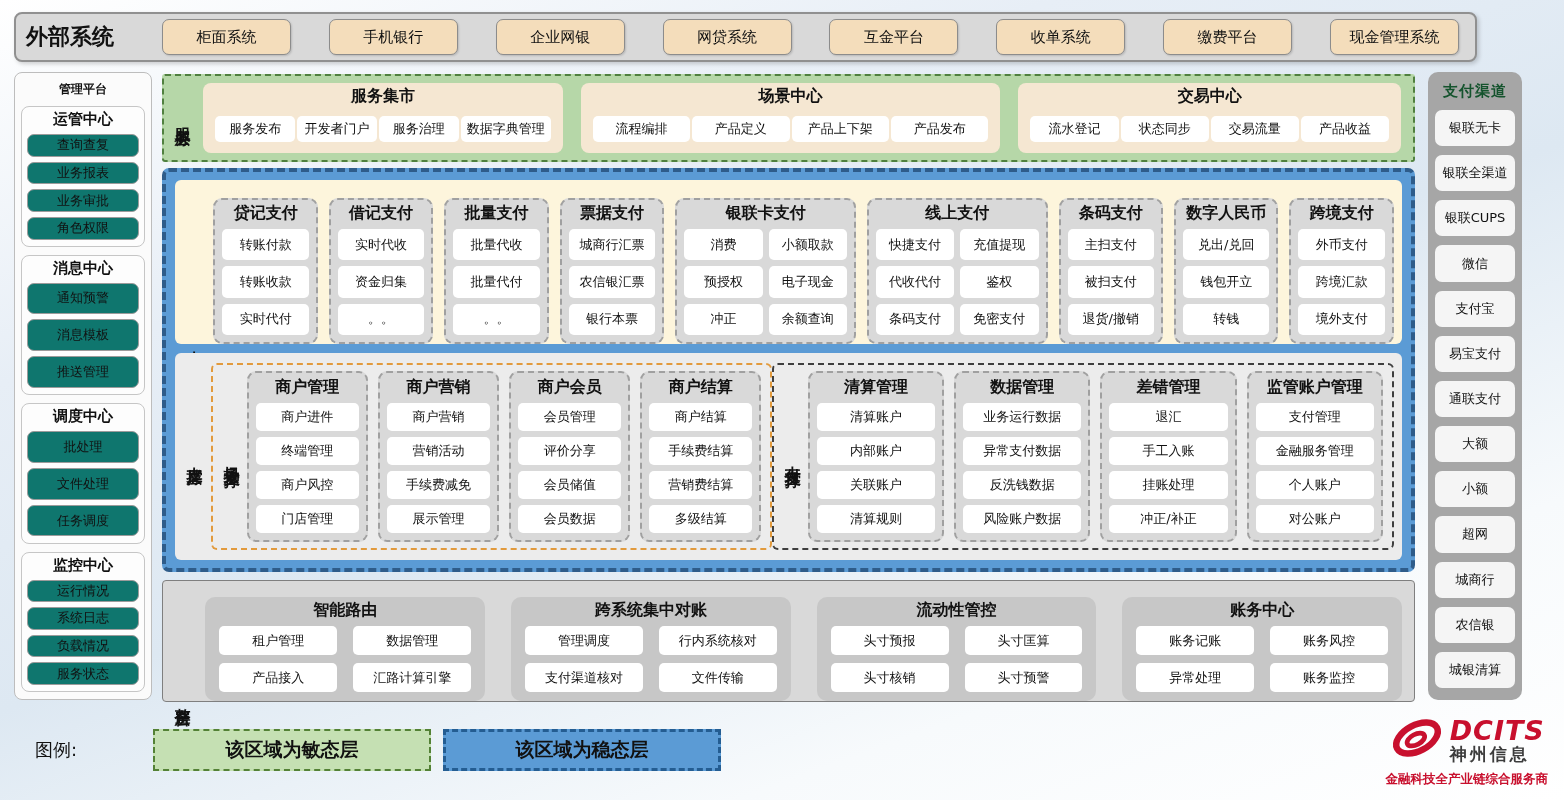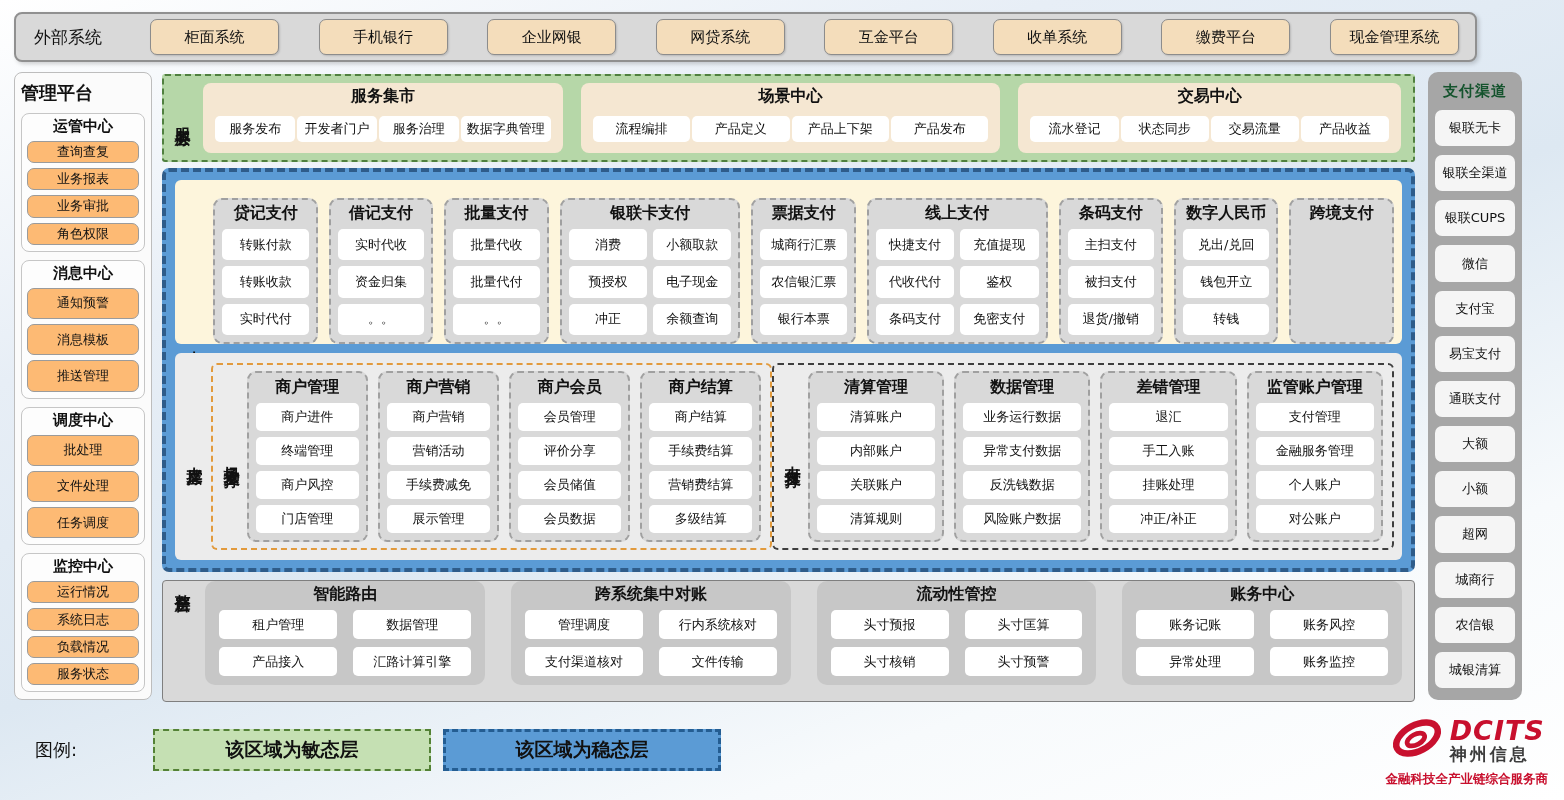--- a/index.html
+++ b/index.html
@@ -5,33 +5,33 @@
   html,body{margin:0;padding:0;}
   body{
     width:1564px;height:800px;position:relative;overflow:hidden;
     font-family:"DejaVu Sans","Liberation Sans",sans-serif;color:#111;
     background:linear-gradient(160deg,#ffffff 0%,#e7eef6 28%,#dde8f2 52%,#f7fafc 78%,#ffffff 100%);
   }
   
   .topbar{position:absolute;left:14px;top:12px;width:1463px;height:50px;background:#d9d9d9;
     border:2px solid #909090;border-radius:8px;display:flex;align-items:center;box-sizing:border-box;
     box-shadow:2px 2px 4px rgba(0,0,0,.18);}
-  .topbar-label{font-weight:normal;font-size:17px;margin-left:18px;white-space:nowrap;}
+  .topbar-label{font-weight:bold;font-size:22px;margin-left:10px;white-space:nowrap;}
   .topbar-buttons{flex:1;display:flex;justify-content:space-between;padding:0 16px 0 48px;}
   .pill{background:#f4ddbb;border:1px solid #8c8c8c;border-radius:7px;width:127px;height:34px;
     display:flex;align-items:center;justify-content:center;font-size:15px;box-shadow:1px 1px 2px rgba(0,0,0,.15);}
   
   .left-sidebar{position:absolute;left:14px;top:72px;width:138px;height:628px;background:#fbfbfb;
     border:1.5px solid #bdbdbd;border-radius:8px;box-sizing:border-box;padding:5px 6px 7px;
     display:flex;flex-direction:column;gap:7px;}
-  .left-title{text-align:left;font-weight:bold;font-size:18px;padding:3px 0 1px;}
+  .left-title{text-align:center;font-weight:bold;font-size:12px;padding:3px 0 1px;}
   .side-group{border:1.5px solid #c6c6c6;border-radius:8px;background:#fdfdfd;padding:3px 5px 6px;
     display:flex;flex-direction:column;gap:5px;flex:1;}
   .side-group-title{text-align:center;font-weight:bold;font-size:15px;}
-  .side-item{background:#fdba74;border:1px solid #9b9b9b;border-radius:7px;text-align:center;font-size:13px;
+  .side-item{background:#0f766e;border:1px solid #9b9b9b;border-radius:7px;text-align:center;font-size:13px;
     flex:1;display:flex;align-items:center;justify-content:center;white-space:nowrap;}
   
   .v-label{writing-mode:vertical-lr;text-orientation:upright;font-weight:bold;font-size:16px;
     letter-spacing:2px;text-align:center;line-height:1.15;white-space:nowrap;}
   .btn{background:#fff;border-radius:5px;text-align:center;font-size:13px;display:flex;
     align-items:center;justify-content:center;white-space:nowrap;}
   
   .service-layer{position:absolute;left:162px;top:74px;width:1253px;height:88px;background:#b6d7a8;
     border:2.5px dashed #50803f;border-radius:3px;box-sizing:border-box;
     display:flex;align-items:center;gap:12px;padding:0 12px 0 9px;}
@@ -64,21 +64,21 @@
     gap:8px;padding:6px 8px 6px 10px;box-sizing:border-box;}
   .support-sections{flex:1;display:flex;gap:0;height:96%;}
   .sup-sec{border-radius:6px;display:flex;gap:6px;padding:6px 9px;box-sizing:border-box;align-items:center;}
   .sup-sec.scene{border:2px dashed #e29a3c;flex:1.42;}
   .sup-sec.paysup{border:2px dashed #3f3f3f;flex:1.58;}
   .sup-cols{flex:1;display:flex;gap:10px;height:100%;}
   .sup-cols .pay-col{padding-top:4px;}
   
   .integration-layer{position:absolute;left:162px;top:580px;width:1253px;height:122px;background:#d9d9d9;
     border:1.5px solid #7f7f7f;border-radius:4px;box-sizing:border-box;
-    display:flex;align-items:flex-start;gap:14px;padding:0 12px 0 10px;}
+    display:flex;align-items:flex-end;gap:14px;padding:0 12px 0 10px;}
   .int-groups{flex:1;display:flex;gap:26px;height:104px;}
   .int-group{background:#c7c7c7;border-radius:10px;flex:1;padding:3px 14px 9px;box-sizing:border-box;
     display:flex;flex-direction:column;gap:5px;}
   .int-title{text-align:center;font-weight:bold;font-size:16px;}
   .int-grid{display:grid;grid-template-columns:1fr 1fr;gap:8px 16px;flex:1;}
   
   .right-sidebar{position:absolute;left:1428px;top:72px;width:94px;height:628px;background:#a6a6a6;
     border-radius:10px;box-sizing:border-box;padding:10px 7px 12px;display:flex;flex-direction:column;gap:9px;}
   .right-title{color:#14532d;font-weight:bold;font-size:15px;text-align:center;letter-spacing:1px;white-space:nowrap;}
   .chan-item{background:#f5f5f5;border-radius:7px;flex:1;display:flex;align-items:center;justify-content:center;
@@ -201,39 +201,39 @@
           </div>
         </div>
         <div class="pay-col">
           <div class="pay-col-title">批量支付</div>
           <div class="pay-grid cols1">
             <div class="btn">批量代收</div>
             <div class="btn">批量代付</div>
             <div class="btn">。。</div>
           </div>
         </div>
+        <div class="pay-col">
+          <div class="pay-col-title">票据支付</div>
+          <div class="pay-grid cols1">
+            <div class="btn">城商行汇票</div>
+            <div class="btn">农信银汇票</div>
+            <div class="btn">银行本票</div>
+          </div>
+        </div>
         <div class="pay-col wide">
           <div class="pay-col-title">银联卡支付</div>
           <div class="pay-grid cols2">
             <div class="btn">消费</div>
             <div class="btn">小额取款</div>
             <div class="btn">预授权</div>
             <div class="btn">电子现金</div>
             <div class="btn">冲正</div>
             <div class="btn">余额查询</div>
           </div>
         </div>
-        <div class="pay-col">
-          <div class="pay-col-title">票据支付</div>
-          <div class="pay-grid cols1">
-            <div class="btn">城商行汇票</div>
-            <div class="btn">农信银汇票</div>
-            <div class="btn">银行本票</div>
-          </div>
-        </div>
         <div class="pay-col wide">
           <div class="pay-col-title">线上支付</div>
           <div class="pay-grid cols2">
             <div class="btn">快捷支付</div>
             <div class="btn">充值提现</div>
             <div class="btn">代收代付</div>
             <div class="btn">鉴权</div>
             <div class="btn">条码支付</div>
             <div class="btn">免密支付</div>
           </div>
@@ -249,20 +249,25 @@
         <div class="pay-col">
           <div class="pay-col-title">数字人民币</div>
           <div class="pay-grid cols1">
             <div class="btn">兑出/兑回</div>
             <div class="btn">钱包开立</div>
             <div class="btn">转钱</div>
           </div>
         </div>
         <div class="pay-col">
           <div class="pay-col-title">跨境支付</div>
+          <div class="pay-grid cols1">
+            <div class="btn">外币支付</div>
+            <div class="btn">跨境汇款</div>
+            <div class="btn">境外支付</div>
+          </div>
         </div>
       </div>
   </div>
   <div class="support-layer">
     <div class="v-label">支撑层</div>
     <div class="support-sections">
         <div class="sup-sec scene">
           <div class="v-label">场景支撑</div>
           <div class="sup-cols">
             <div class="pay-col">

